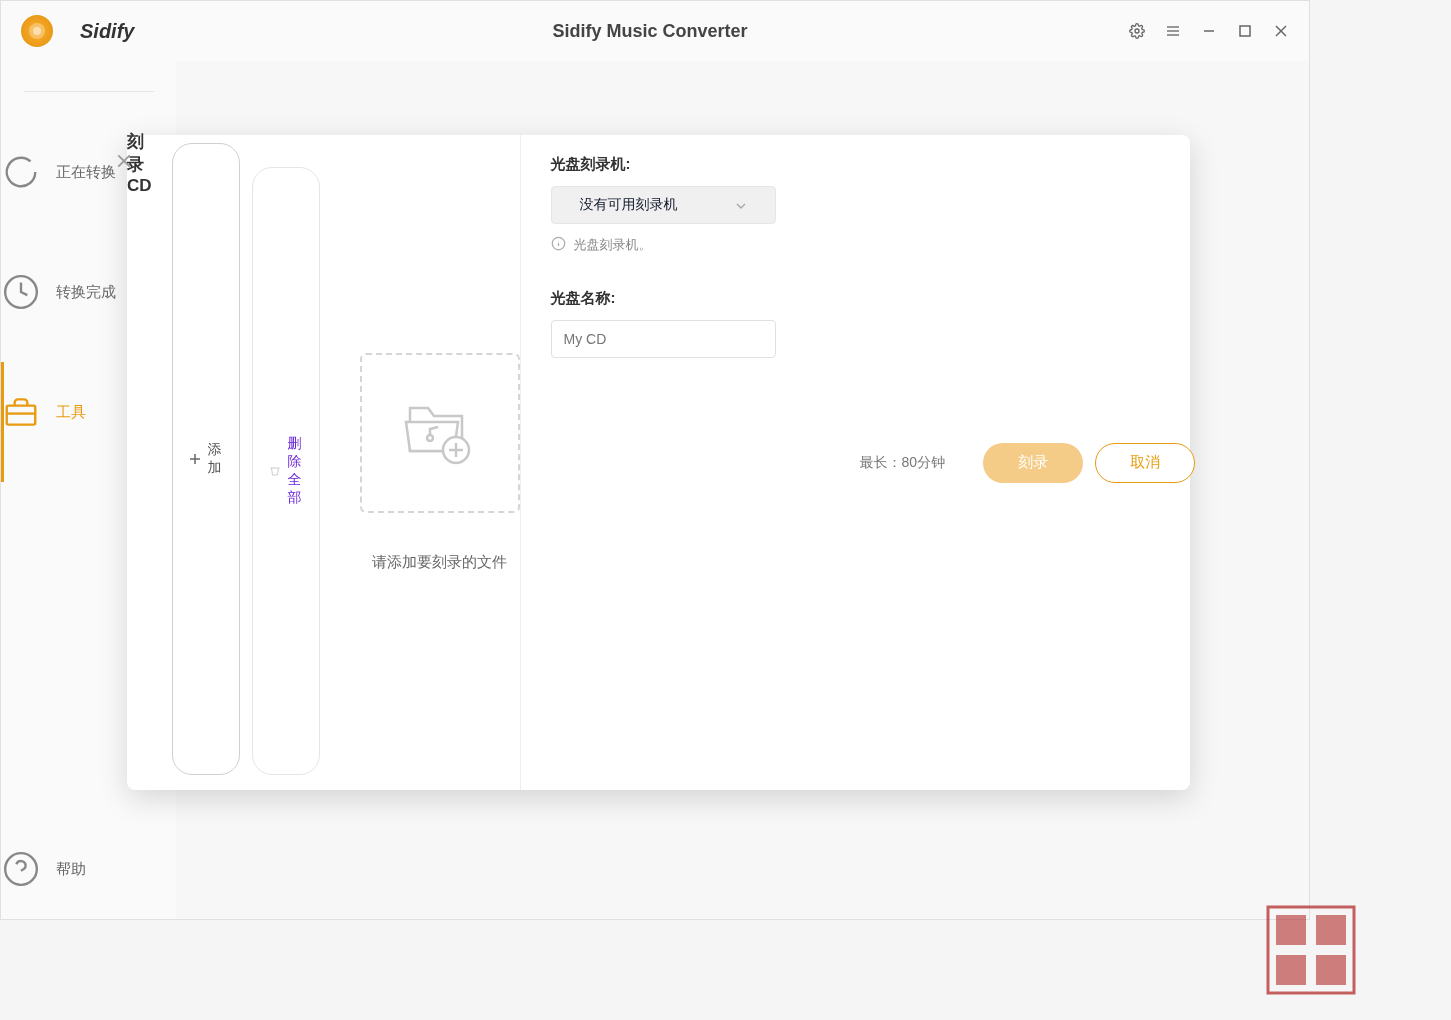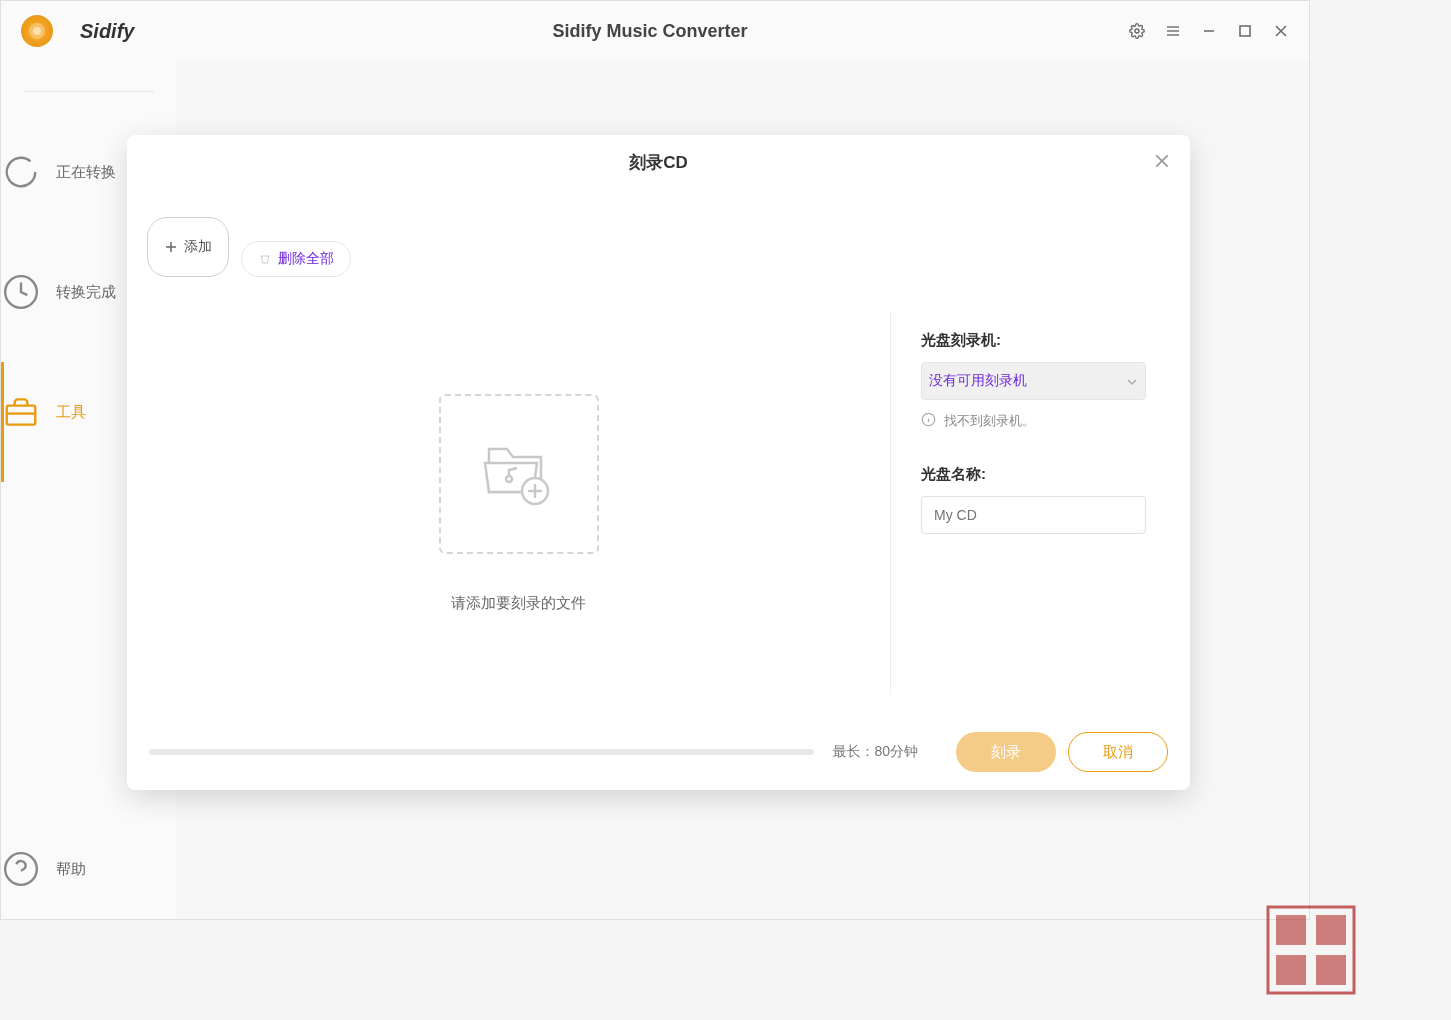--- a/index.html
+++ b/index.html
@@ -21,39 +21,39 @@
     .sidebar-item { display: flex; align-items: center; gap: 15px; padding: 30px 0 50px; color: #666; cursor: pointer; position: relative; }
     .sidebar-item.active { color: #e89b0f; }
     .sidebar-item.active::before { content: ""; position: absolute; left: 0; top: 0; bottom: 0; width: 3px; background: #e89b0f; }
     .sidebar-icon { width: 40px; height: 40px; display: flex; align-items: center; justify-content: center; }
     .sidebar-label { font-size: 15px; }
     .sidebar-spacer { flex: 1; }
     
     .main-content { flex: 1; background: #f7f7f7; }
     
     
-    .modal { position: absolute; top: 135px; left: 127px; width: 1063px; height: 655px; background: #fff; border-radius: 8px; box-shadow: 0 8px 30px rgba(0,0,0,0.15); display: flex; flex-direction: column; gap: 19px; }
+    .modal { position: absolute; top: 135px; left: 127px; width: 1063px; height: 655px; background: #fff; border-radius: 8px; box-shadow: 0 8px 30px rgba(0,0,0,0.15); display: flex; flex-direction: row; }
     .modal-header { height: 55px; display: flex; align-items: center; justify-content: center; position: relative; }
     .modal-title { font-size: 17px; font-weight: 600; color: #333; }
     .modal-close { position: absolute; right: 20px; top: 18px; color: #999; cursor: pointer; }
     
     .modal-toolbar { padding: 8px 20px 15px; display: flex; gap: 12px; }
     .pill-btn { display: flex; align-items: center; gap: 6px; padding: 8px 16px; border: 1px solid #d0d0d0; border-radius: 20px; background: #fff; cursor: pointer; font-size: 14px; color: #555; }
     .pill-btn.disabled { color: #6d28d9; border-color: #e5e5e5; cursor: default; margin-top: 24px; }
     .pill-icon { width: 14px; height: 14px; display: flex; align-items: center; justify-content: center; }
     
     .modal-body { flex: 1; display: flex; padding: 0 20px; }
     .dropzone-area { flex: 1; display: flex; flex-direction: column; align-items: center; justify-content: center; }
     .dropzone-box { width: 160px; height: 160px; border: 2px dashed #d5d5d5; border-radius: 6px; display: flex; align-items: center; justify-content: center; }
     .dropzone-msg { margin-top: 40px; font-size: 15px; color: #666; }
     
     .form-panel { width: 280px; border-left: 1px solid #eee; padding: 20px 0 0 30px; }
     .form-group { margin-bottom: 35px; }
     .form-label { font-size: 15px; font-weight: 600; color: #333; margin-bottom: 12px; display: block; }
-    .select-box { width: 225px; height: 38px; background: #f0f0f0; border: 1px solid #e5e5e5; border-radius: 4px; display: flex; align-items: center; padding: 0 7px; color: #6d28d9; font-size: 14px; justify-content: space-between; cursor: pointer; }
+    .select-box { width: 225px; height: 38px; background: #f0f0f0; border: 1px solid #e5e5e5; border-radius: 4px; display: flex; align-items: center; padding: 0 28px; color: #0f172a; font-size: 14px; justify-content: space-between; cursor: pointer; }
     .info-row { display: flex; align-items: center; gap: 8px; margin-top: 12px; color: #888; font-size: 13px; }
     .text-input { width: 225px; height: 38px; border: 1px solid #e0e0e0; border-radius: 4px; padding: 0 12px; font-size: 14px; color: #555; }
     .number-input-wrap { width: 225px; height: 38px; border: 1px solid #e0e0e0; border-radius: 4px; display: flex; align-items: center; padding: 0 8px 0 12px; justify-content: space-between; }
     .number-input-wrap input { border: none; outline: none; font-size: 14px; width: 180px; color: #555; }
     .spinner-btns { display: flex; flex-direction: column; gap: 2px; }
     .spinner-btn { width: 12px; height: 8px; cursor: pointer; color: #aaa; }
     
     .modal-footer { padding: 18px 22px; display: flex; align-items: center; gap: 18px; }
     .progress-track { flex: 1; height: 6px; background: #e8e8e8; border-radius: 3px; }
     .duration-text { font-size: 14px; color: #777; white-space: nowrap; }
@@ -227,21 +227,21 @@
           </span>
         </div>
         <div class="info-row">
           <span>
             <svg width="15" height="15" viewBox="0 0 24 24" fill="none" stroke="#aaa" stroke-width="2">
                 <circle cx="12" cy="12" r="10"></circle>
                 <line x1="12" y1="8" x2="12" y2="8.5"></line>
                 <line x1="12" y1="11" x2="12" y2="16"></line>
               </svg>
           </span>
-          <span>找不到刻录机。</span>
+          <span>光盘刻录机。</span>
         </div>
       </div>
 
       <div class="form-group">
         <label class="form-label">光盘名称:</label>
         <input class="text-input" type="text" placeholder="My CD" style="">
       </div>
 
     </div>
   </div>

